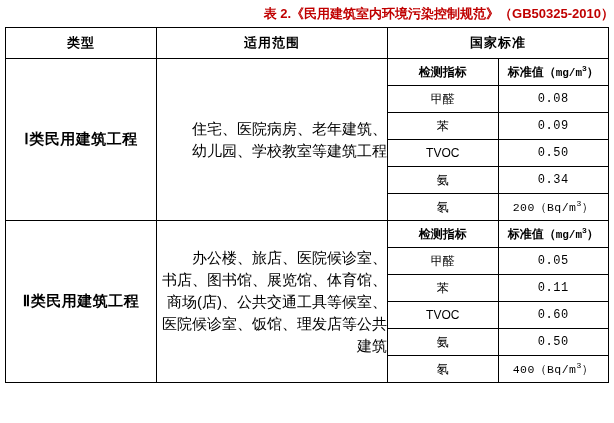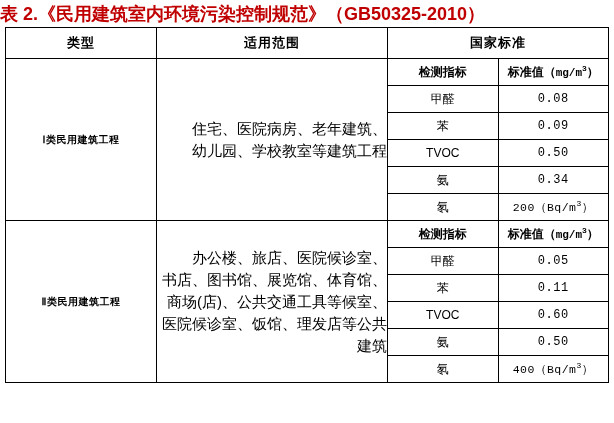--- a/index.html
+++ b/index.html
@@ -14,24 +14,24 @@
     color: #000000;
     overflow: hidden;
   }
   .page {
     position: relative;
     width: 614px;
     height: 423px;
     box-sizing: border-box;
   }
   .title {
-    text-align: left;
+    text-align: right;
     color: #c00000;
     font-weight: bold;
-    font-size: 18px;
+    font-size: 13px;
     line-height: 16px;
     padding: 6px 0 5px 0;
     letter-spacing: 0px;
     white-space: nowrap;
   }
   table.main {
     border-collapse: collapse;
     width: 600px;
     margin: 0 auto;
     table-layout: fixed;
@@ -46,21 +46,21 @@
     text-align: center;
     font-weight: bold;
     font-size: 13px;
     height: 30px;
     letter-spacing: 1px;
     margin-top: 8px;
   }
   .cat-cell {
     text-align: center;
     font-weight: bold;
-    font-size: 10px;
+    font-size: 15px;
     letter-spacing: 0.5px;
     padding: 4px 2px;
   }
   .scope-cell {
     text-align: right;
     font-size: 15px;
     line-height: 22px;
     padding: 6px 10px;
   }
   .std-cell {

